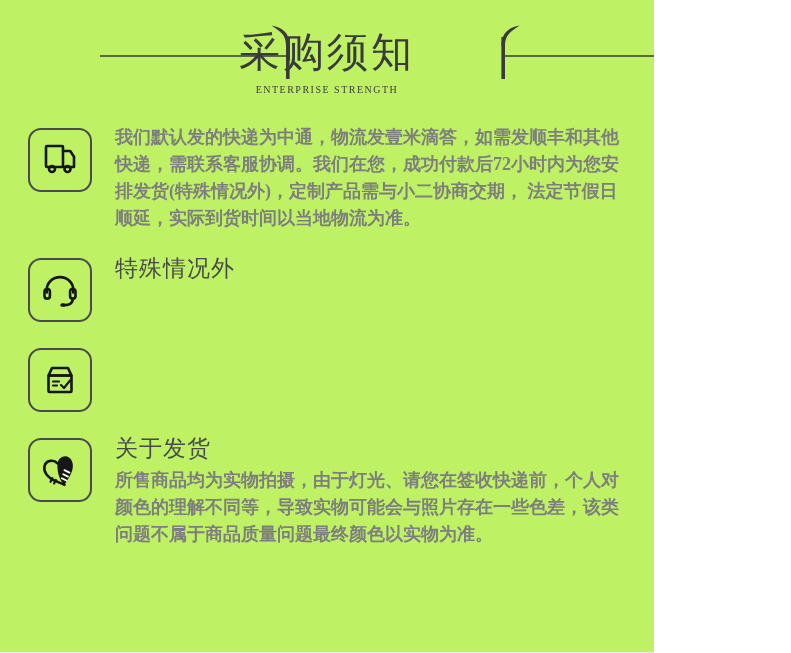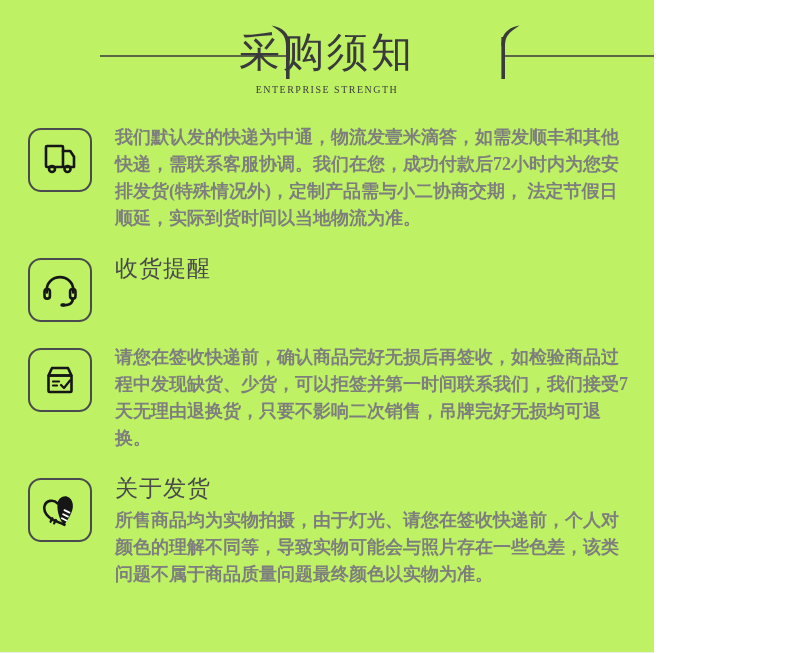--- a/index.html
+++ b/index.html
@@ -95,36 +95,35 @@
       <div class="icon-box">
         <svg width="52" height="52" viewBox="0 0 52 52">
           <path class="ic" d="M12.8 28.5 v-3 a13.2 12.4 0 0 1 26.4 0 v3"></path>
           <rect class="ic" x="10.5" y="25" width="5.4" height="9.6" rx="2.6"></rect>
           <rect class="ic" x="36.1" y="25" width="5.4" height="9.6" rx="2.6"></rect>
           <path class="ic" d="M38.8 34.6 c0 5 -4 6.9 -9 6.5"></path>
           <rect class="ic-fill" x="26.3" y="39.2" width="5.2" height="3.6" rx="1.8"></rect>
         </svg>
       </div>
       <div class="content">
-        <h2 class="notice-title">收货提醒</h2>
+        <h2 class="notice-title">特殊情况外</h2>
       </div>
     </section>
 
     <section class="notice">
       <div class="icon-box">
         <svg width="52" height="52" viewBox="0 0 52 52">
           <path class="ic" d="M14.5 21.5 L18 14 H34 L37.5 21.5 Z"></path>
           <rect class="ic" x="14.5" y="21.5" width="23" height="16.5" rx="1"></rect>
           <path class="ic-thin" d="M19 27.5 h6"></path>
           <path class="ic-thin" d="M19 31.5 h4"></path>
           <path class="ic-thin" d="M27 31 l3 3 l6 -7.5"></path>
         </svg>
       </div>
       <div class="content">
-        <p class="notice-body">请您在签收快递前，确认商品完好无损后再签收，如检验商品过程中发现缺货、少货，可以拒签并第一时间联系我们，我们接受7天无理由退换货，只要不影响二次销售，吊牌完好无损均可退换。</p>
       </div>
     </section>
 
     <section class="notice">
       <div class="icon-box">
         <svg width="52" height="52" viewBox="0 0 52 52">
           <g transform="rotate(-18 26 27)">
             <path class="ic" d="M26 19 C23.5 13.5 16 12.5 12.8 17.5 C9.8 22.5 12 29.5 19 35.5 C21.5 37.6 24 39.6 26 41.5"></path>
             <path class="ic-fill" d="M26 19 C28.5 13.5 36 12.5 39.2 17.5 C42.2 22.5 40 29.5 33 35.5 C30.5 37.6 28 39.6 26 41.5 C23 37 22.5 27 26 19 Z"></path>
             <path class="ic-white" d="M25.5 34.5 l3.5 3.5"></path>

